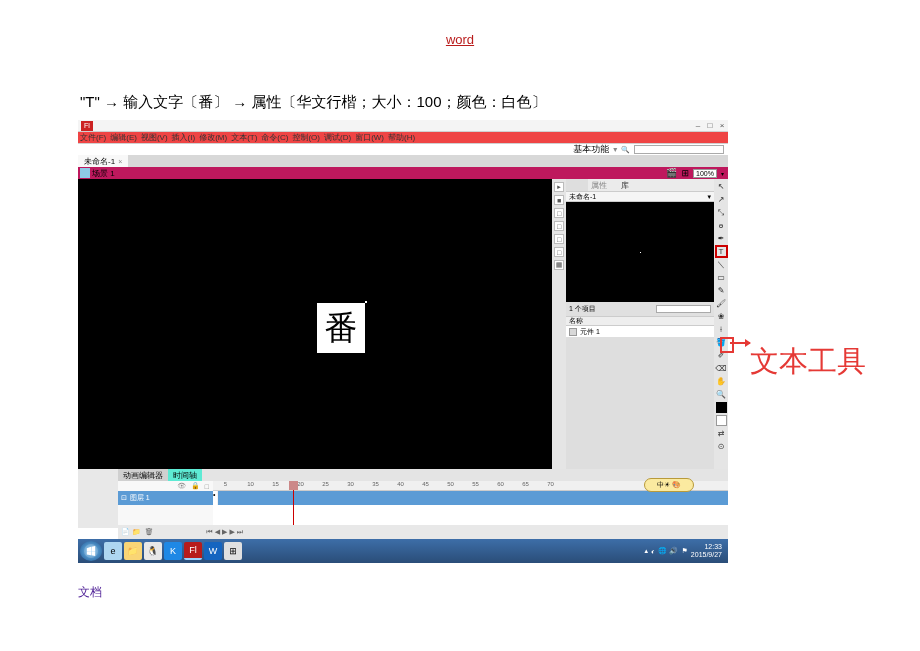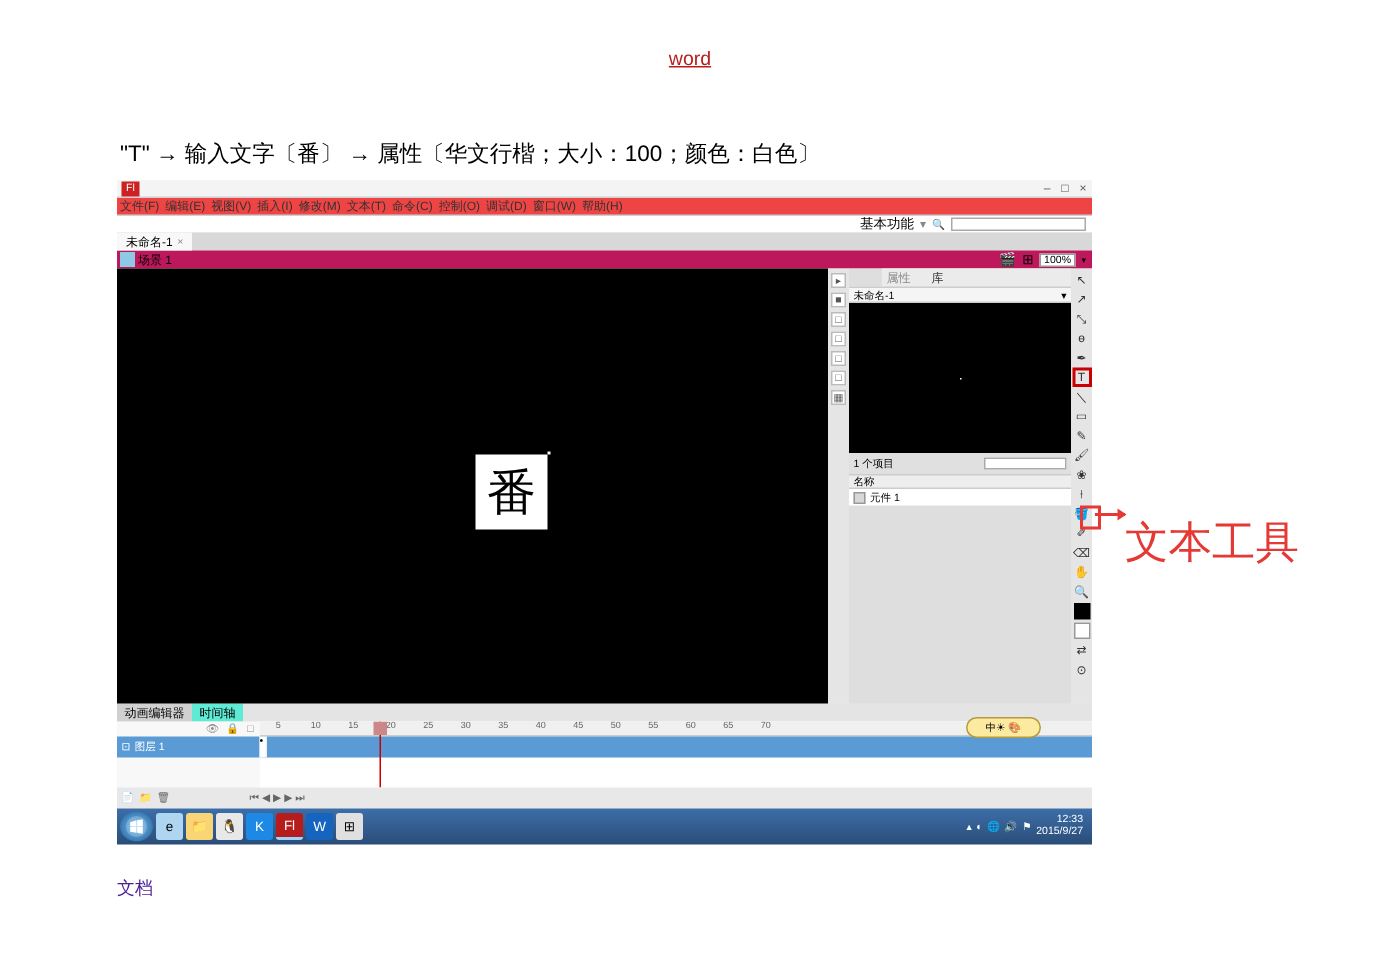--- a/index.html
+++ b/index.html
@@ -138,20 +138,21 @@
       gap:2px;
       padding-top:2px;
     }
     .tools-col div { width:11px; height:11px; display:flex; align-items:center; justify-content:center; font-size:8px; color:#333;}
     .text-tool-slot { outline: 2px solid #c00; outline-offset:-1px; }
     .color-black { width:11px; height:11px; background:#000;}
     .color-white { width:11px; height:11px; background:#fff; border:1px solid #999;}
     .timeline-area {
       height: 70px;
       background:#e8e8e8;
+      margin-left:40px;
     }
     .tl-tabs{ height:12px; background:#e4e4e4; display:flex; align-items:center;}
     .tl-tab{ background:#d0d0d0; font-size:8px; padding:0 5px; height:12px; display:flex; align-items:center;}
     .tl-tab.active{ background:#5eead4;}
     .tl-body{ display:flex; height:44px;}
     .layer-pane{ width:95px; background:#f8f8f8; font-size:7px;}
     .layer-icons-row{ height:10px; display:flex; align-items:center; justify-content:flex-end; gap:5px; padding-right:4px; color:#888;}
     .layer-row{ height:14px; background:#5b9bd5; color:#fff; display:flex; align-items:center; gap:3px; padding:0 3px;}
     .frames-pane{ flex:1; background:#fff; position:relative; overflow:hidden;}
     .ruler{ height:10px; background:#f0f0f0; border-bottom:1px solid #ccc; display:flex;}

